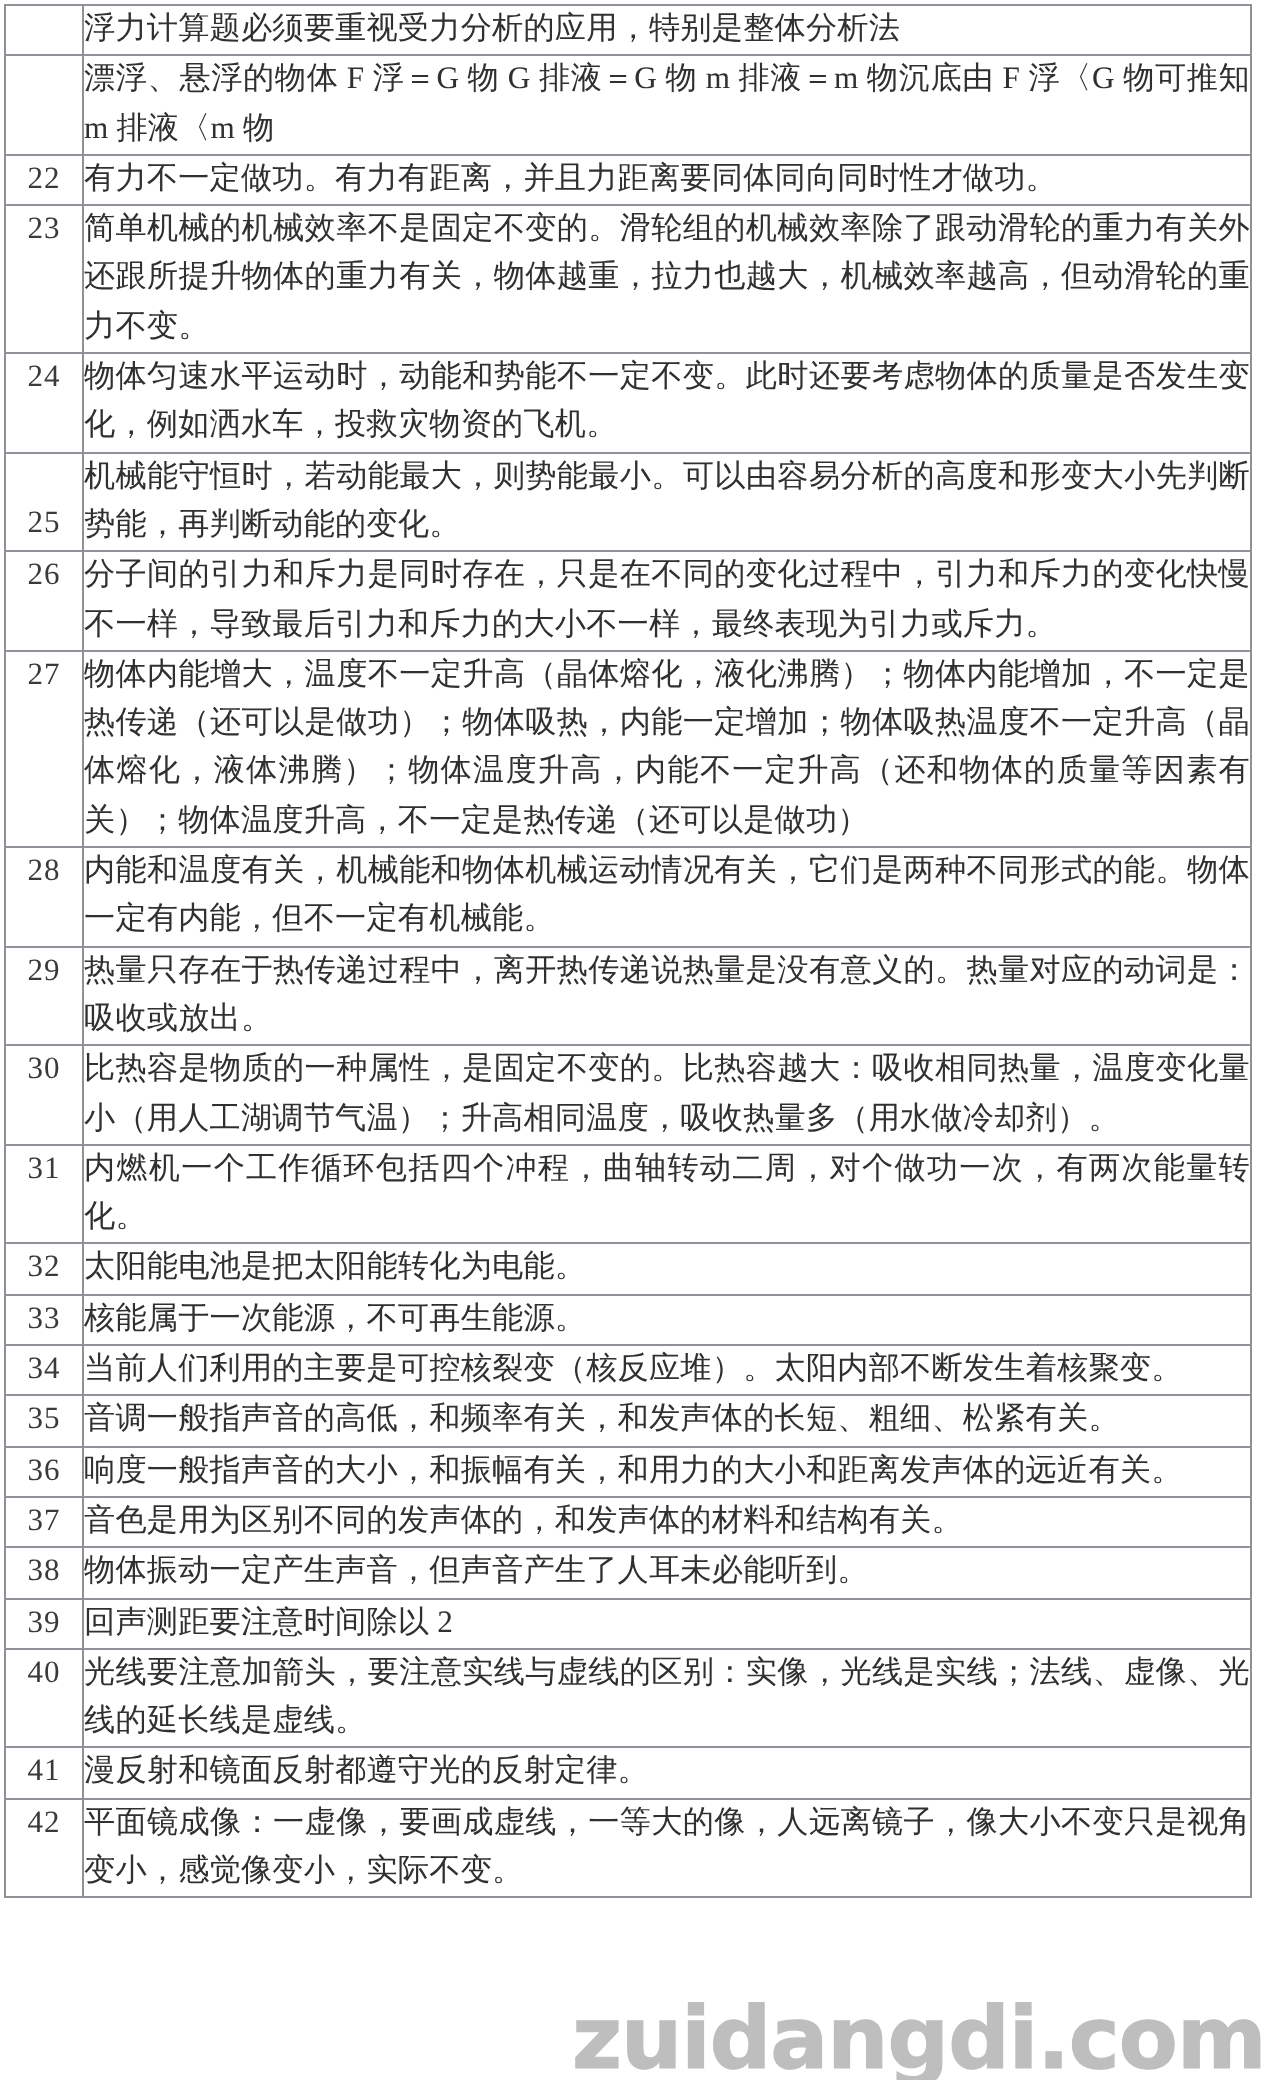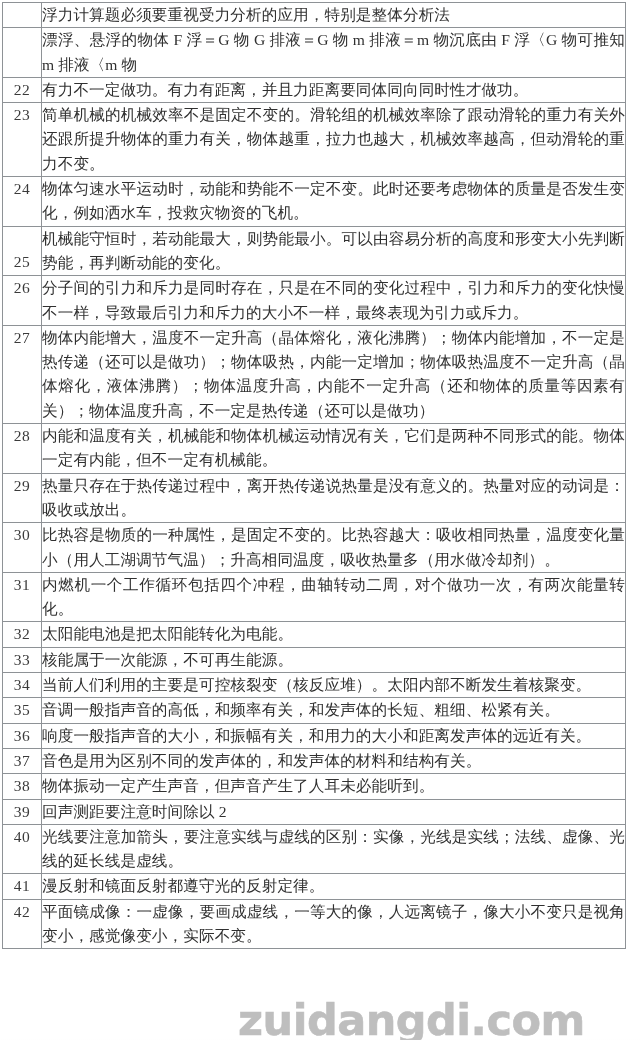--- a/index.html
+++ b/index.html
@@ -84,20 +84,21 @@
   }
   #watermark .wm-text {
     font-family: "DejaVu Sans", sans-serif;
     font-weight: 700;
     font-size: 43px;
     line-height: 42px;
     color: #b9b9b9;
     letter-spacing: -0.5px;
     white-space: nowrap;
     opacity: 0.92;
+    margin-left: 48px;
     -webkit-text-stroke: 0.6px #b9b9b9;
   }
 
   
   #grain {
     position: absolute;
     inset: 0;
     pointer-events: none;
     background:
       linear-gradient(0deg, rgba(0,0,0,0.012) 0px, rgba(0,0,0,0) 3px);

